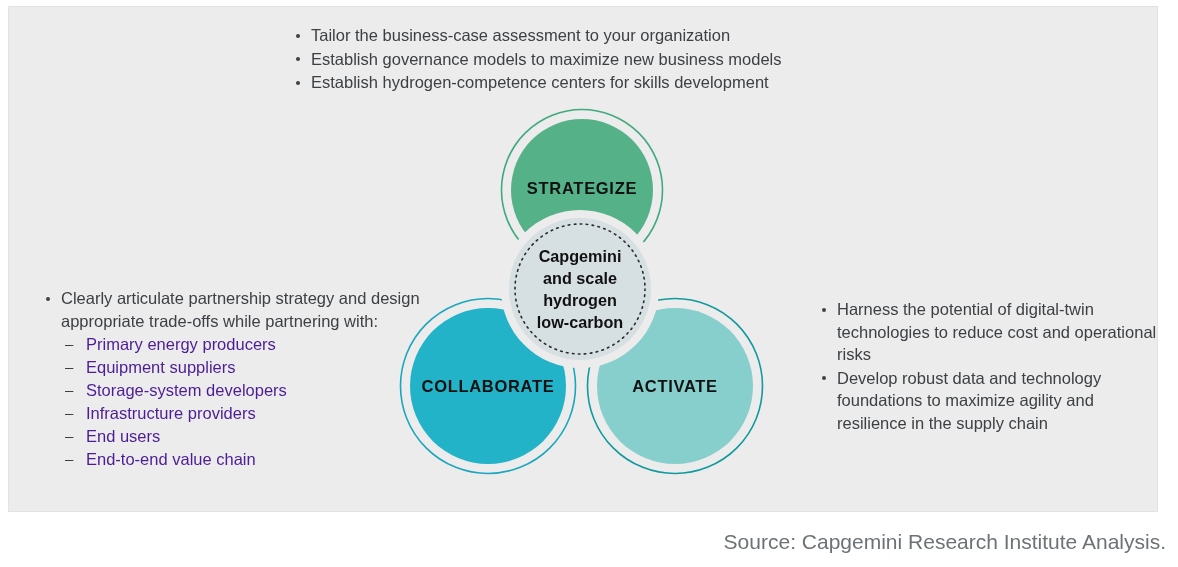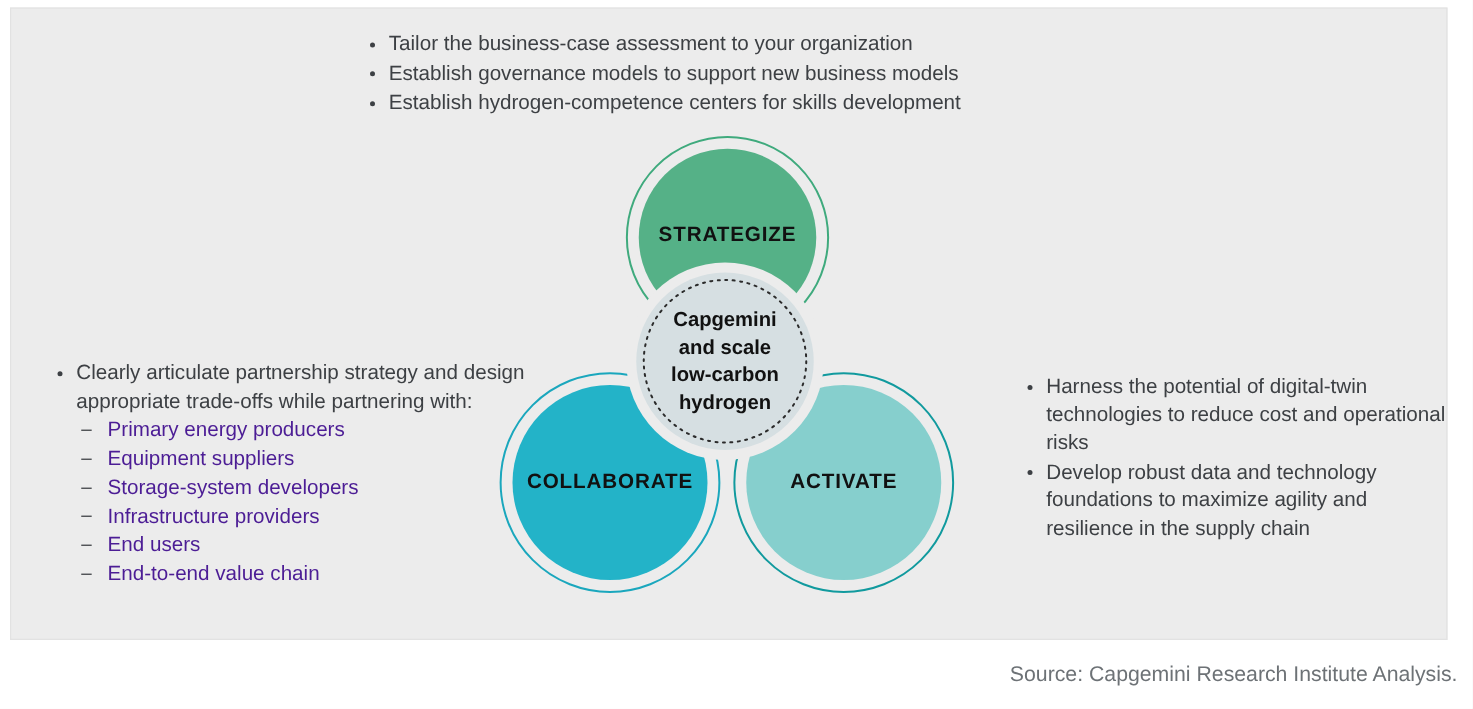--- a/index.html
+++ b/index.html
@@ -83,36 +83,36 @@
     font-size:16.2px;
     line-height:22px;
     color:#111111;
   }
   .center-text span{display:block;}
 
   
   #source{
     position:absolute;
     right:12px;top:530px;
-    font-size:17px;
+    font-size:21px;
     color:#6d7276;
     white-space:nowrap;
   }
 </style>
 </head>
 <body>
 
 <div class="stage">
 
   <div class="panel" style="background: rgb(236, 236, 236); border-color: rgb(226, 226, 226);"></div>
 
   <div class="blk" id="top-block">
     <ul class="bl">
       <li><span>Tailor the business-case assessment to your organization</span></li>
-      <li><span>Establish governance models to support new business models</span></li>
+      <li><span>Establish governance models to maximize new business models</span></li>
       <li><span>Establish hydrogen-competence centers for skills development</span></li>
     </ul>
   </div>
 
   <div class="blk" id="left-block">
     <ul class="bl">
       <li>
         <span>Clearly articulate partnership strategy and design appropriate trade-offs while partnering with:</span>
         <ul class="sub">
           <li>Primary energy producers</li>
@@ -158,20 +158,20 @@
       </g>
     </svg>
 
     <div class="clabel" id="label-strategize">STRATEGIZE</div>
     <div class="clabel" id="label-collaborate">COLLABORATE</div>
     <div class="clabel" id="label-activate">ACTIVATE</div>
 
     <div class="center-text">
       <span>Capgemini</span>
       <span>and scale</span>
+      <span>hydrogen</span>
       <span>low-carbon</span>
-      <span>hydrogen</span>
     </div>
   </div>
 
   <div id="source">Source: Capgemini Research Institute Analysis.</div>
 
 </div>
 
 </body></html>

